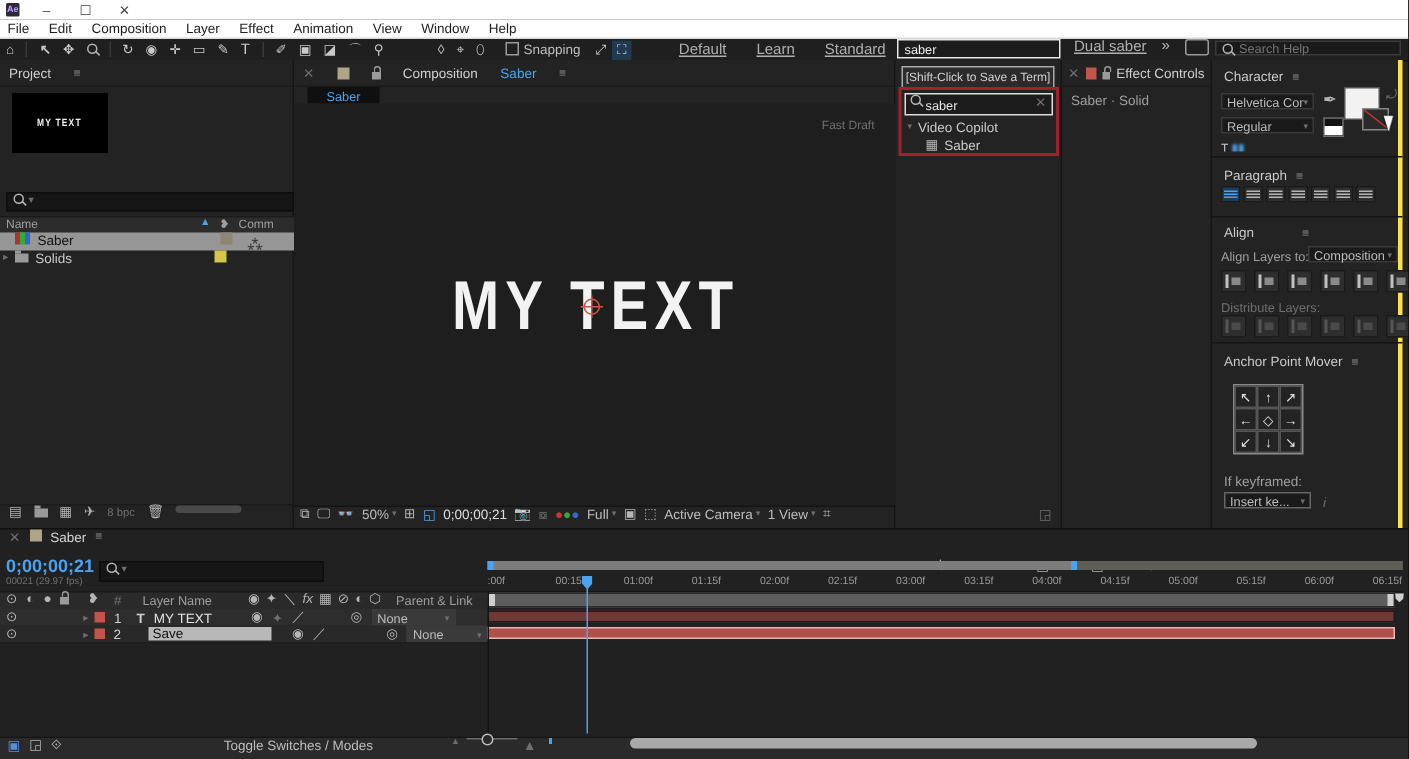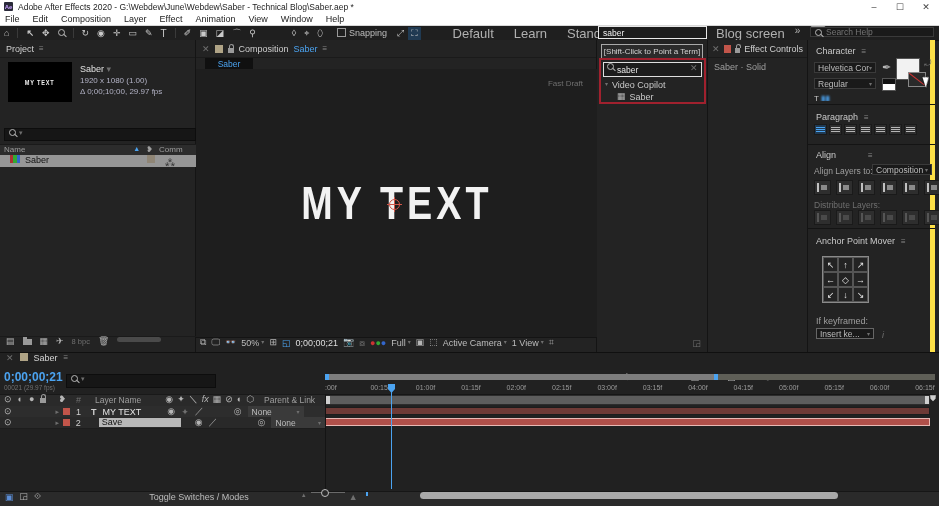--- a/index.html
+++ b/index.html
@@ -21,27 +21,27 @@
   .menubar{left:0;top:13px;width:939px;height:13px;background:#ffffff;color:#1d1d1d;
            display:flex;align-items:center;gap:13px;padding-left:5px;font-size:9px;box-sizing:border-box;
            border-bottom:1px solid #d8d8d8;}
   
   .toolbar{left:0;top:26px;width:939px;height:14px;background:#1f1f1f;display:flex;align-items:center;
            border-bottom:1px solid #121212;}
   .tool{padding:0 4px;font-size:9px;color:#c9c9c9;}
   .mag{display:inline-block;width:5px;height:5px;border:1px solid #b5b5b5;border-radius:50%;position:relative;}
   .mag:after{content:'';position:absolute;width:4px;height:1px;background:#b5b5b5;transform:rotate(45deg);right:-3px;bottom:-1px;}
   .chk{display:inline-block;width:7px;height:7px;border:1px solid #9a9a9a;margin-right:3px;}
-  .ws{color:#b0b0b0;padding:0 10px;font-size:13px;white-space:nowrap;}
+  .ws{color:#b0b0b0;padding:0 10px;font-size:10px;white-space:nowrap;text-decoration:underline;}
   .searchbox{background:#1a1a1a;border:1px solid #3a3a3a;color:#9a9a9a;height:10px;display:flex;align-items:center;
              padding:0 4px;gap:4px;font-size:8.5px;}
   input{background:transparent;border:none;outline:none;color:#e6e6e6;font-family:"Liberation Sans",sans-serif;font-size:8.5px;width:70px;padding:0;}
   
   .panel{background:#232323;border-right:1px solid #141414;box-sizing:border-box;}
-  .ptab{height:17px;display:flex;align-items:center;gap:5px;padding:0 6px;border-bottom:1px solid #1a1a1a;color:#cfcfcf;}
+  .ptab{height:17px;display:flex;align-items:center;gap:15px;padding:0 6px;border-bottom:1px solid #1a1a1a;color:#cfcfcf;}
   .lock{display:inline-block;width:6px;height:5px;background:#9a9a9a;position:relative;margin-top:3px;}
   .lock:before{content:'';position:absolute;top:-4px;left:1px;width:3px;height:3px;border:1px solid #9a9a9a;border-bottom:none;border-radius:3px 3px 0 0;}
   .chip{width:8px;height:8px;display:inline-block;}
   .well{background:#161616;border:1px solid #0d0d0d;}
   .thumb{background:#000;color:#f0f0f0;display:flex;align-items:center;justify-content:center;
          font-weight:bold;letter-spacing:1px;font-size:7px;transform-origin:center;}
   .hdr{background:#2c2c2c;border-top:1px solid #1a1a1a;border-bottom:1px solid #1a1a1a;color:#9f9f9f;}
   .selrow{background:#969696;color:#111;}
   .folder{display:inline-block;width:9px;height:6px;background:#9a9a9a;position:relative;margin-top:2px;}
   .folder:before{content:'';position:absolute;top:-2px;left:0;width:4px;height:2px;background:#9a9a9a;}
@@ -78,21 +78,20 @@
   .cursor{width:0;height:0;border-left:6px solid #fff;border-bottom:9px solid transparent;border-top:2px solid transparent;
           filter:drop-shadow(0 0 1px #000);transform:rotate(-18deg);}
 </style>
 </head>
 <body>
 
 <div class="app">
 
   <div class="abs titlebar">
     <span class="ae-badge">Ae</span>
-    <span style="flex:1;white-space:nowrap;overflow:hidden;">Adobe After Effects 2020 - G:\Webdew\June\Webdew\Saber - Technical Blog\Saber.aep *</span>
     <span class="winbtn">–</span>
     <span class="winbtn">☐</span>
     <span class="winbtn">✕</span>
   </div>
 
   <div class="abs menubar">
 
   <span class="menu-item">File</span>
       <span class="menu-item">Edit</span>
       <span class="menu-item">Composition</span>
@@ -138,57 +137,58 @@
     <span class="ws">Default</span>
     <span class="ws">Learn</span>
     <span class="ws">Standard</span>
     <span class="ws" style="padding-right:2px;">Sm</span>
   </div>
 
   <div class="abs" style="left:598px;top:26px;width:109px;height:13px;background:#1c1c1c;border:1px solid #e8e8e8;box-sizing:border-box;display:flex;align-items:center;padding-left:4px;">
     <input readonly="" style="color: rgb(239, 239, 239);" value="saber">
   </div>
   <div class="abs row" style="left:716px;top:26px;height:14px;gap:10px;">
-    <span class="ws" style="padding:0;">Blog screen</span>
+    <span class="ws" style="padding:0;">Dual saber</span>
     <span class="ic" style="font-size:10px;">»</span>
     <span style="width:14px;height:9px;border:1px solid #9a9a9a;border-radius:2px;display:inline-block;"></span>
   </div>
   <div class="abs searchbox" style="left:810px;top:27px;width:124px;box-sizing:border-box;">
     <span class="mag"></span>
     <input readonly="" style="width: 90px;" placeholder="Search Help">
   </div>
 
   <div class="abs panel" style="left:0;top:40px;width:196px;height:312px;">
     <div class="ptab">
       <span>Project</span>
       <span class="hamb">≡</span>
     </div>
     <div class="abs thumb" style="left:8px;top:22px;width:64px;height:40px;">
       <span style="transform:scaleX(0.8);">MY TEXT</span>
-    </div>
-    <div class="abs" style="left:80px;top:24px;line-height:11px;">
-      <div style="color:#e0e0e0;"><span>Saber</span> <span class="dim">▾</span></div>
-      <div style="color:#b3b3c6;font-size:8px;">1920 x 1080 (1.00)</div>
-      <div style="color:#b3b3c6;font-size:8px;">Δ 0;00;10;00, 29.97 fps</div>
     </div>
     <div class="abs well row" style="left:4px;top:88px;width:186px;height:11px;padding-left:4px;gap:3px;">
       <span class="mag"></span>
         <span class="dim" style="font-size:7px;">▾</span>
     </div>
     <div class="abs hdr row" style="left:0;top:104px;width:196px;height:11px;font-size:8px;">
       <span style="margin-left:4px;">Name</span>
       <span class="blue" style="margin-left:108px;font-size:7px;">▲</span>
       <span style="margin-left:6px;color:#9f9f9f;">❥</span>
       <span style="margin-left:6px;overflow:hidden;">Comm</span>
     </div>
     <div class="abs selrow row" style="left:0;top:115px;width:196px;height:12px;">
       <span style="margin-left:10px;width:10px;height:8px;background:linear-gradient(90deg,#a33 33%,#3a3 33% 66%,#36c 66%);display:inline-block;"></span>
       <span style="margin-left:5px;">Saber</span>
       <span class="chip" style="margin-left:98px;background:#8f8575;"></span>
       <span style="margin-left:10px;color:#333;">⁂</span>
+    </div>
+    <div class="abs row" style="left:0;top:127px;width:196px;height:12px;color:#c8c8c8;">
+      <span class="dim" style="margin-left:2px;font-size:7px;">▸</span>
+      <span class="folder" style="margin-left:4px;"></span>
+      <span style="margin-left:5px;">Solids</span>
+      <span class="chip" style="margin-left:95px;background:#d6c54c;"></span>
     </div>
     <div class="abs row" style="left:0;top:296px;width:196px;height:16px;border-top:1px solid #1a1a1a;gap:8px;padding-left:6px;">
       <span class="ic">▤</span>
       <span class="folder"></span>
       <span class="ic">▦</span>
       <span class="ic">✈</span>
       <span class="dim" style="font-size:7.5px;">8 bpc</span>
       <span class="ic">🗑</span>
       <span style="width:44px;height:5px;background:#4a4a4a;border-radius:3px;"></span>
     </div>
@@ -238,21 +238,21 @@
       <span class="row" style="gap:2px;">
         <span>1 View</span>
           <span class="dim" style="font-size:6px;">▾</span>
       </span>
       <span class="ic">⌗</span>
     </div>
   </div>
 
   <div class="abs panel" style="left:597px;top:40px;width:111px;height:312px;">
     <div class="abs tooltipbox" style="left:4px;top:4px;width:100px;height:13px;">
-      <span>[Shift-Click to Point a Term]</span>
+      <span>[Shift-Click to Save a Term]</span>
     </div>
     <div class="abs redbox" style="left:2px;top:18px;width:103px;height:42px;">
       <div class="row" style="margin:2px;height:13px;background:#1c1c1c;border:1px solid #dedede;padding:0 3px;gap:3px;">
         <span class="mag"></span>
         <input readonly="" style="width: 70px;" value="saber">
         <span class="dim">✕</span>
       </div>
       <div class="row" style="padding:1px 4px;gap:4px;color:#c9c9c9;">
         <span class="dim" style="font-size:6px;">▾</span>
         <span>Video Copilot</span>
@@ -268,21 +268,21 @@
   <div class="abs panel" style="left:708px;top:40px;width:100px;height:312px;">
     <div class="ptab" style="gap:4px;padding:0 4px;overflow:hidden;white-space:nowrap;">
       <span class="dim">✕</span>
       <span class="chip" style="background:#c2554a;"></span>
       <span class="lock"></span>
       <span>Effect Controls</span>
     </div>
     <div style="padding:4px 6px;color:#9f9f9f;">Saber · Solid</div>
   </div>
 
-  <div class="abs" style="left:808px;top:40px;width:127px;height:312px;background:#232323;border-right:5px solid #fde047;box-sizing:border-box;">
+  <div class="abs" style="left:808px;top:40px;width:127px;height:312px;background:#232323;border-right:3px solid #fde047;box-sizing:border-box;">
 
     <div class="abs ptitle" style="left:8px;top:6px;">
       <span>Character</span>
         <span class="hamb">≡</span>
     </div>
     <div class="abs dd" style="left:6px;top:22px;width:62px;">
       <span style="overflow:hidden;white-space:nowrap;">Helvetica Compr...</span>
         <span class="dim" style="font-size:6px;">▾</span>
     </div>
     <div class="abs ic" style="left:74px;top:22px;font-size:11px;">✒</div>

